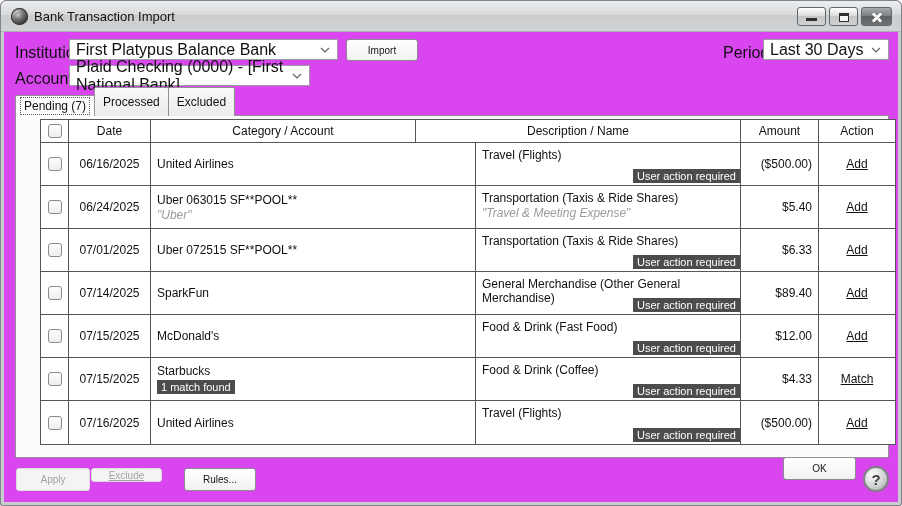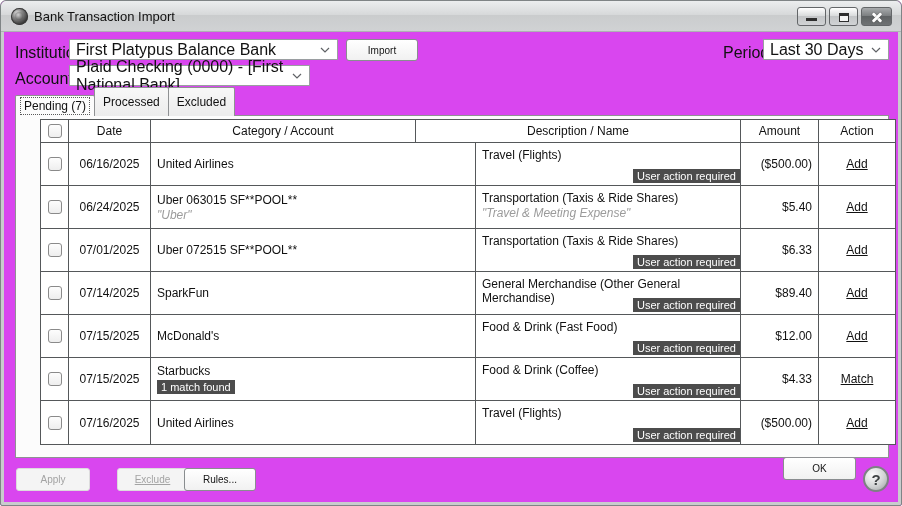--- a/index.html
+++ b/index.html
@@ -329,18 +329,18 @@
           </div>
         <div class="c c-act">
             <a class="alink">Add</a>
           </div>
       </div>
 
     </div>
   </div>
 
   <div class="btn disabled" style="left:15px; top:467px; width:74px; height:23px;">Apply</div>
-  <div class="btn disabled" style="left:116px; top:467px; width:71px; height:23px;text-decoration:underline;">Exclude</div>
+  <div class="btn disabled" style="left:90px; top:467px; width:71px; height:14px;text-decoration:underline;">Exclude</div>
   <div class="btn enabled" style="left:183px; top:467px; width:72px; height:23px;">Rules...</div>
   <div class="btn enabled" style="left:782px; top:456px; width:73px; height:23px;">OK</div>
   <div class="help">?</div>
 
 </div>
 
 </body></html>

